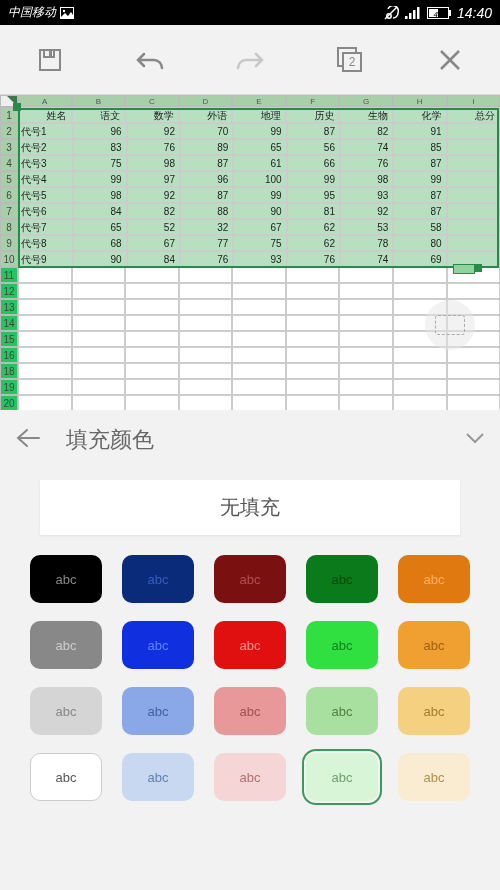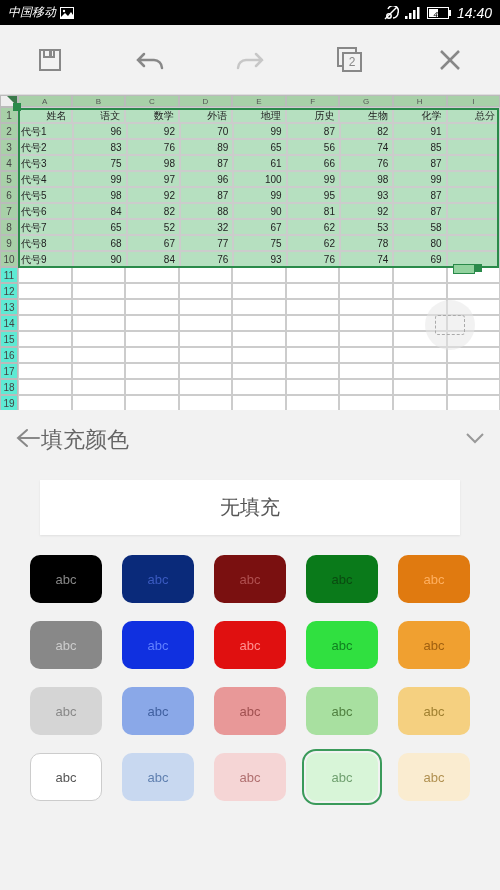--- a/index.html
+++ b/index.html
@@ -15,38 +15,38 @@
   .tb-icon.disabled { opacity: 0.4; }
 
   .sheet-wrap { background: #fff; }
   .col-hdr { display: flex; height: 12px; font-size: 8px; color: #555; }
   .col-hdr .corner { width: 18px; border: 0.5px solid #bbb; background: #eee; position: relative; }
   .col-hdr .corner .tri { position: absolute; right: 0; top: 0; width: 0; height: 0; border-top: 10px solid #3a7a4a; border-left: 10px solid transparent; }
   .col-hdr .ch { flex: 1; text-align: center; border: 0.5px solid #bbb; background: #eee; line-height: 11px; }
   .col-hdr .ch.sel { background: #a8d0a8; }
 
   .row { display: flex; height: 16px; font-size: 10px; }
-  .row .rh { width: 18px; background: #5eead4; border: 0.5px solid #bbb; text-align: center; line-height: 15px; color: #444; }
+  .row .rh { width: 18px; background: #22c55e; border: 0.5px solid #bbb; text-align: center; line-height: 15px; color: #444; }
   .row .rh.sel { background: #a8d0a8; }
   .row .cell { flex: 1; border: 0.5px solid #ccc; font-size: 10px; text-align: right; padding-right: 4px; line-height: 15px; color: #222; overflow: hidden; white-space: nowrap; }
   .sel-area .cell { background: #b6e0c0; }
   .row .cell.name { text-align: left; padding-left: 2px; }
   .row.header .cell { text-align: right; padding-left: 2px; }
 
   .sel-border { position: absolute; border: 2px solid #2a8a4a; pointer-events: none; left: 18px; top: 108px; width: 481px; height: 160px; }
   .handle-tl { position: absolute; left: 13px; top: 103px; width: 8px; height: 8px; background: #2a8a4a; }
   .handle-br { position: absolute; left: 453px; top: 264px; width: 22px; height: 10px; background: #92d29e; border: 1px solid #2a8a4a; }
   .handle-br2 { position: absolute; left: 474px; top: 264px; width: 8px; height: 8px; background: #2a8a4a; }
 
   .float-kb { position: absolute; right: 25px; top: 300px; width: 50px; height: 50px; border-radius: 50%; background: rgba(230,230,230,0.5); display: flex; align-items: center; justify-content: center; }
   .float-kb .kb-ic { width: 30px; height: 20px; border: 1px dashed #aaa; border-radius: 3px; }
 
   .panel { position: absolute; bottom: 0; left: 0; right: 0; height: 480px; background: #f2f2f2; }
   .panel-hdr { height: 60px; display: flex; align-items: center; padding: 0 15px; }
-  .panel-title { font-size: 22px; color: #666; flex: 1; }
+  .panel-title { font-size: 22px; color: #666; margin-left: 25px; flex: 1; }
   .nofill { margin: 10px 40px 20px 40px; height: 55px; background: #fff; display: flex; align-items: center; justify-content: center; font-size: 20px; color: #555; box-shadow: 0 1px 2px rgba(0,0,0,0.08); }
 
   .swatch-grid { padding: 0 30px; display: grid; grid-template-columns: repeat(5, 1fr); gap: 18px 20px; }
   .swatch { height: 48px; border-radius: 10px; display: flex; align-items: center; justify-content: center; font-size: 13px; }
   .swatch.selected { outline: 2px solid #3a9a5a; outline-offset: 2px; }
 </style>
 </head>
 <body>
 
 <div class="status-bar">
@@ -306,32 +306,20 @@
         <div class="cell"></div>
         <div class="cell"></div>
         <div class="cell"></div>
         <div class="cell"></div>
         <div class="cell"></div>
         <div class="cell"></div>
         <div class="cell"></div>
       </div>
       <div class="row">
         <div class="rh">16</div>
-        <div class="cell"></div>
-        <div class="cell"></div>
-        <div class="cell"></div>
-        <div class="cell"></div>
-        <div class="cell"></div>
-        <div class="cell"></div>
-        <div class="cell"></div>
-        <div class="cell"></div>
-        <div class="cell"></div>
-      </div>
-      <div class="row">
-        <div class="rh">17</div>
         <div class="cell"></div>
         <div class="cell"></div>
         <div class="cell"></div>
         <div class="cell"></div>
         <div class="cell"></div>
         <div class="cell"></div>
         <div class="cell"></div>
         <div class="cell"></div>
         <div class="cell"></div>
       </div>

